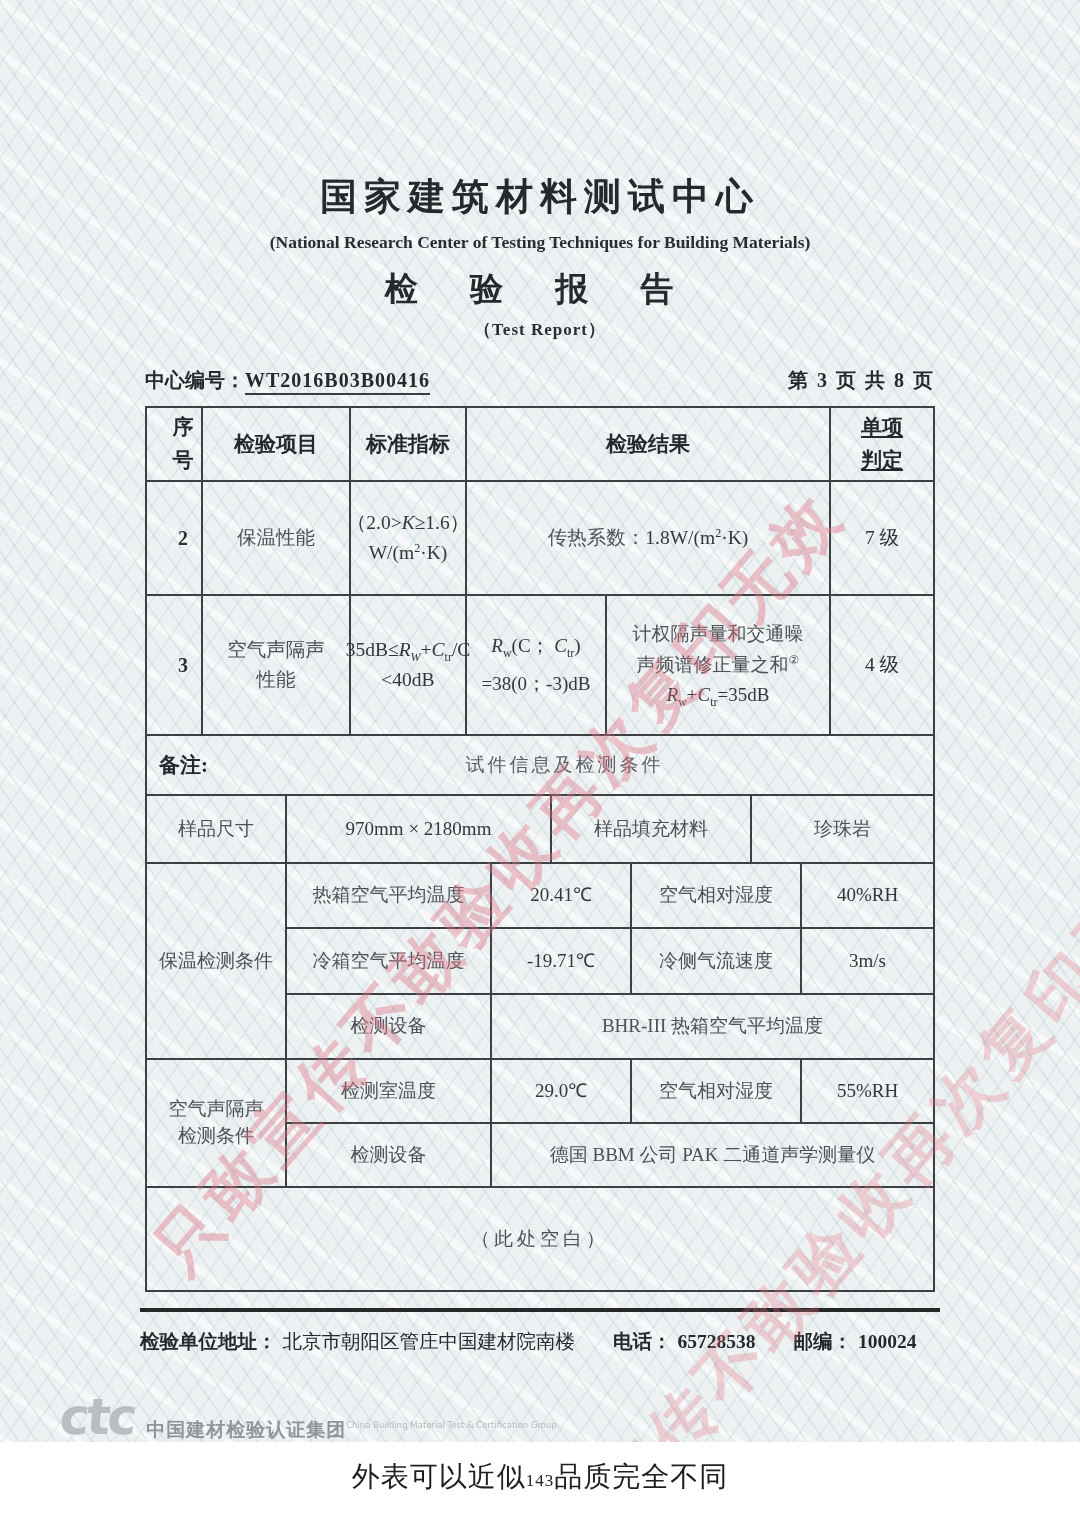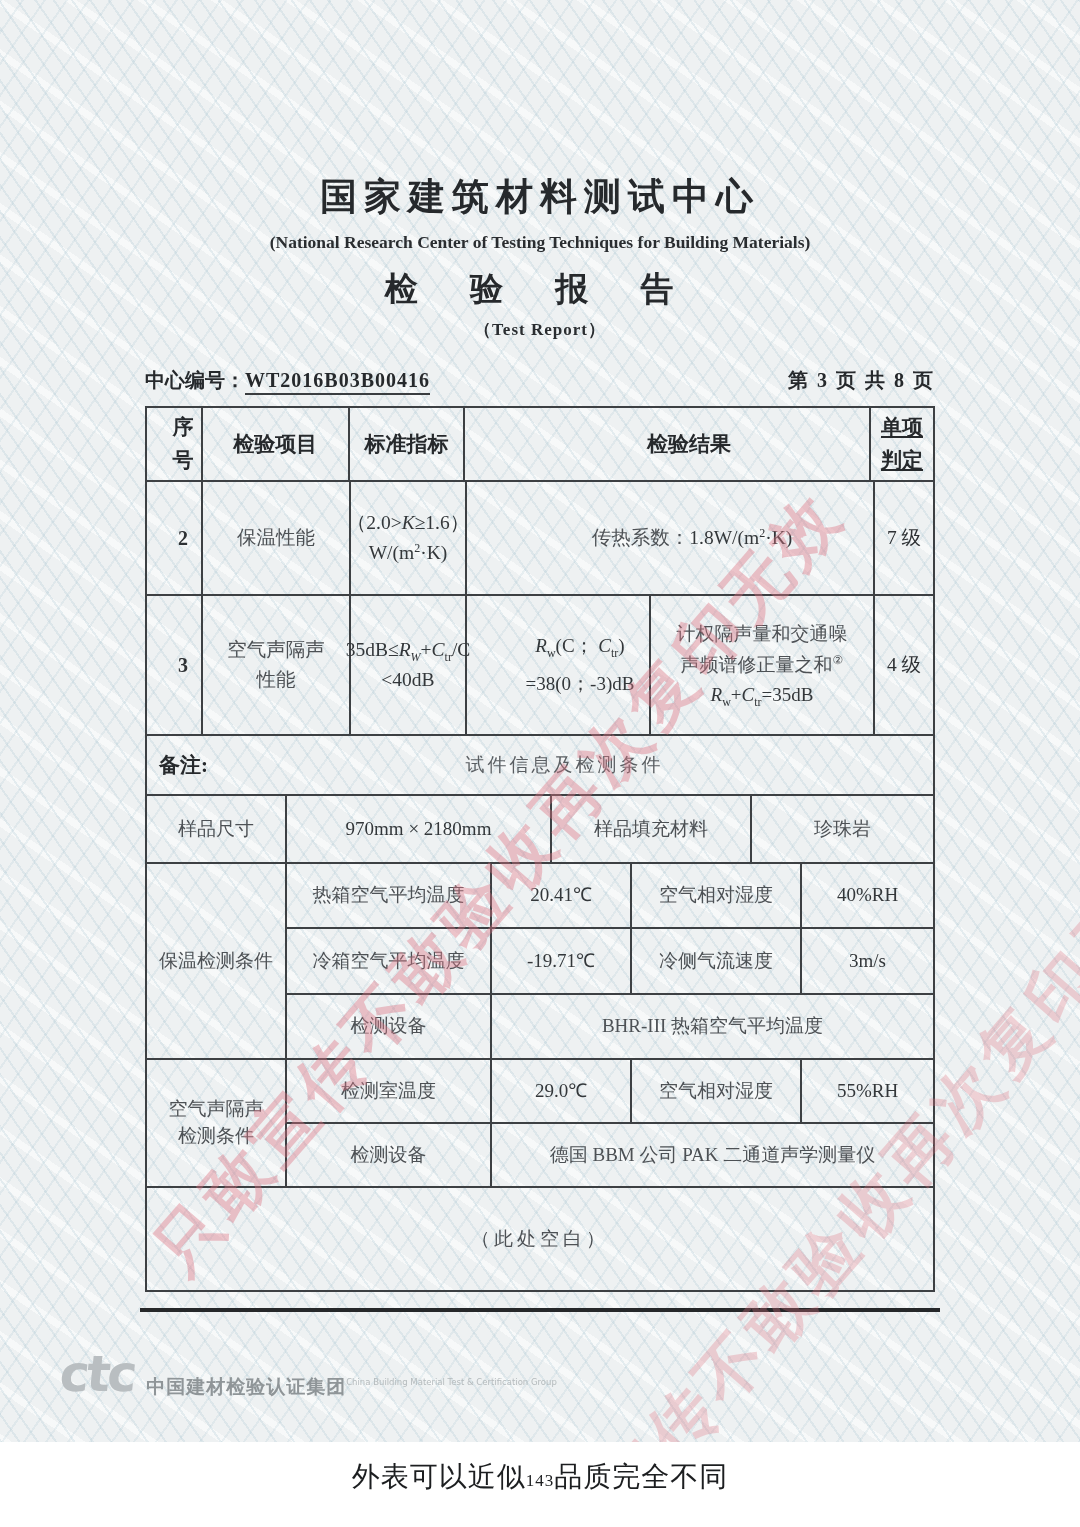--- a/index.html
+++ b/index.html
@@ -53,21 +53,21 @@
   }
   .tr{display:flex;border-bottom:2px solid #3d4043;}
   .tr.last{border-bottom:none;}
   .td{
     box-sizing:border-box;
     border-right:2px solid #3d4043;
     display:flex;flex-direction:column;justify-content:center;align-items:center;
     text-align:center;font-size:19.5px;line-height:1.55;
   }
   .td.end{border-right:none;}
-  .c1{width:56px;padding-left:18px;} .c2{width:148px;} .c3{width:116px;} .c4{width:364px;margin-left:44px;} .c5{flex:1;}
+  .c1{width:56px;padding-left:18px;} .c2{width:148px;} .c3{width:116px;} .c4{width:364px;} .c5{flex:1;}
   .hdr .td{font-size:21px;font-weight:bold;color:#26292c;}
   .row-h{height:72px;} .row-r2{height:112px;} .row-r3{height:138px;}
   .num{font-weight:bold;font-size:20px;}
   .kai{color:#4d5155;}
   .val{color:#33373a;}
   sup.s{font-size:12px;vertical-align:super;line-height:0;}
   sub.s{font-size:12px;vertical-align:sub;line-height:0;}
   .it{font-style:italic;}
   .split{flex-direction:row;padding:0;align-items:stretch;}
   .sub-td{
@@ -255,20 +255,30 @@
       </div>
     </div>
 
     <div class="tr row-blank last">
       <div class="g-cell wide end blank-note">（此处空白）</div>
     </div>
 
   </div>
 
   <div class="rule"></div>
+  <div class="addr-row">
+    <span class="b">检验单位地址：</span>
+    <span>北京市朝阳区管庄中国建材院南楼</span>
+    <span class="gap"></span>
+    <span class="b">电话：</span>
+    <span class="b">65728538</span>
+    <span class="gap"></span>
+    <span class="b">邮编：</span>
+    <span class="b">100024</span>
+  </div>
 
   <div class="logo-row">
     <div class="logo-mark">ctc</div>
     <div class="logo-texts">
       <div class="logo-cn">中国建材检验认证集团</div>
       <div class="logo-en">China Building Material Test &amp; Certification Group</div>
     </div>
   </div>
 
 </div>

